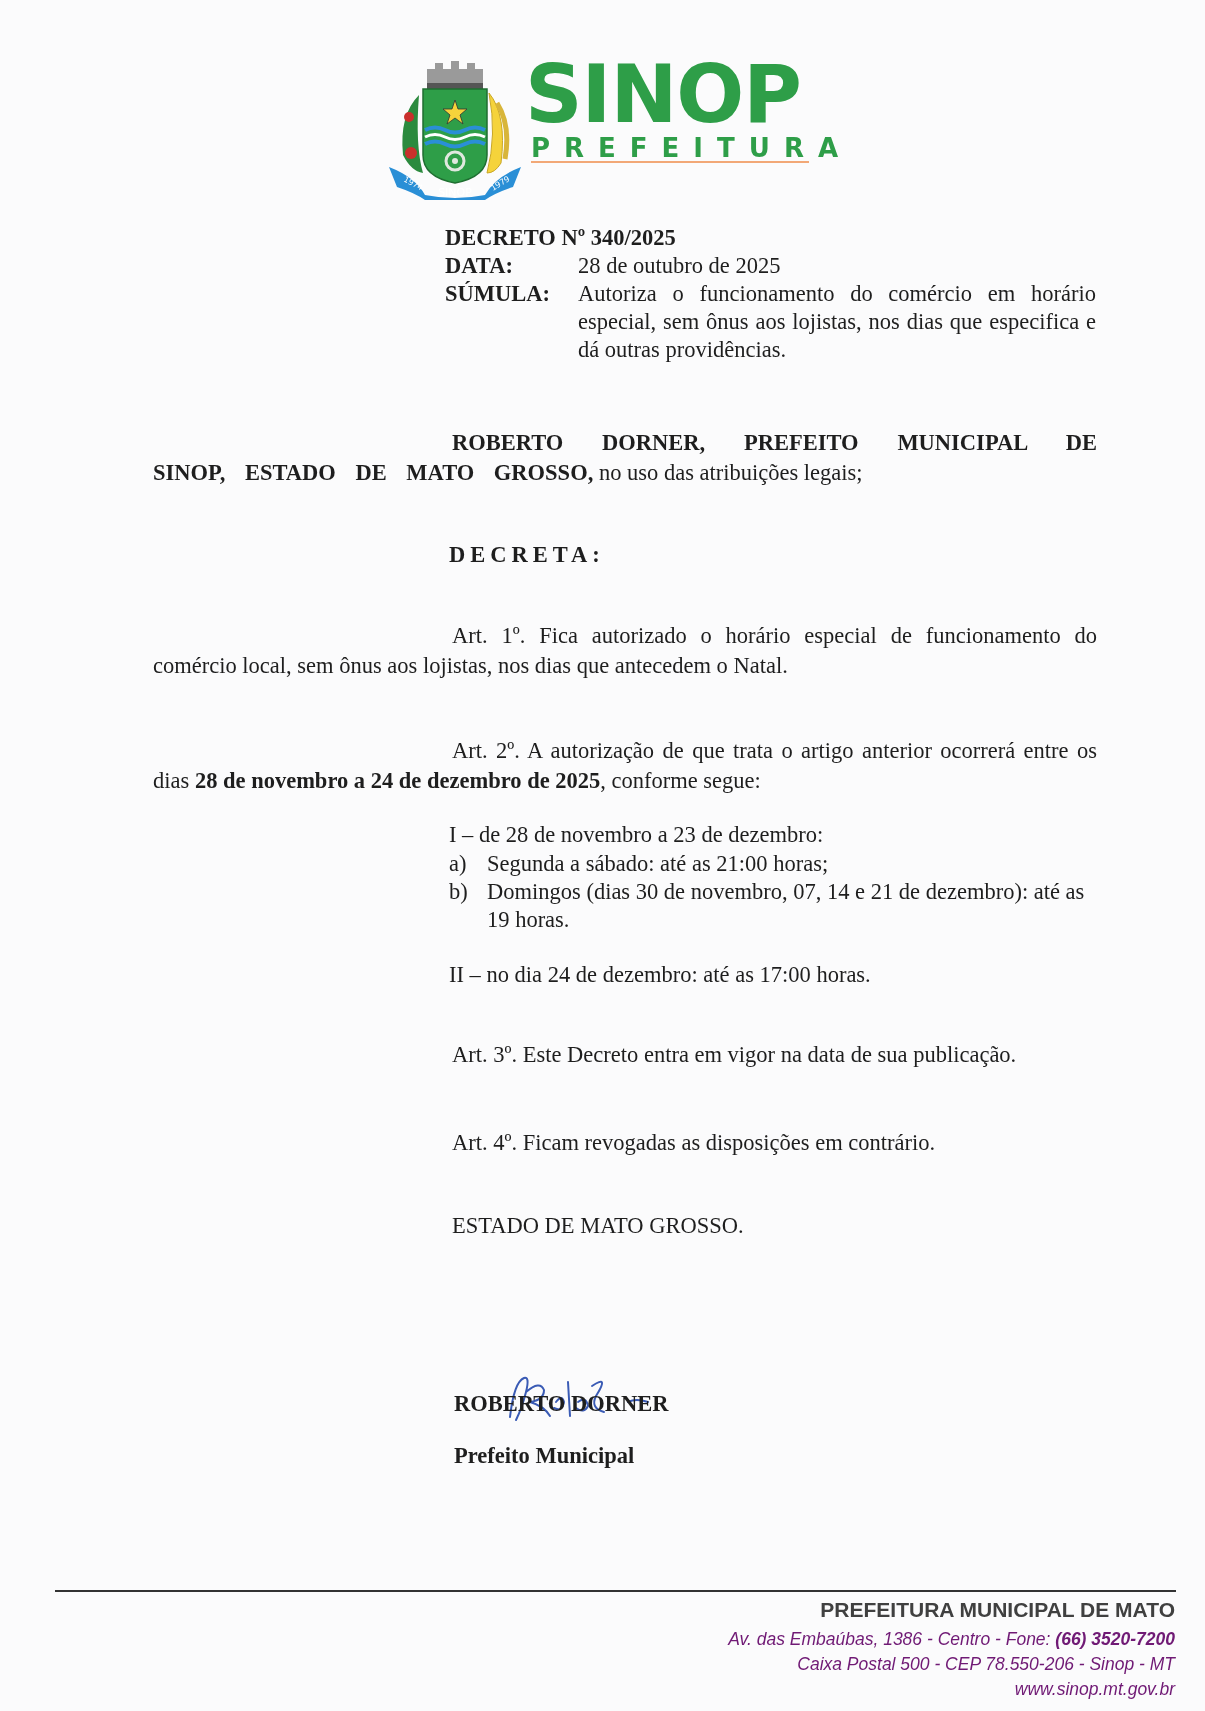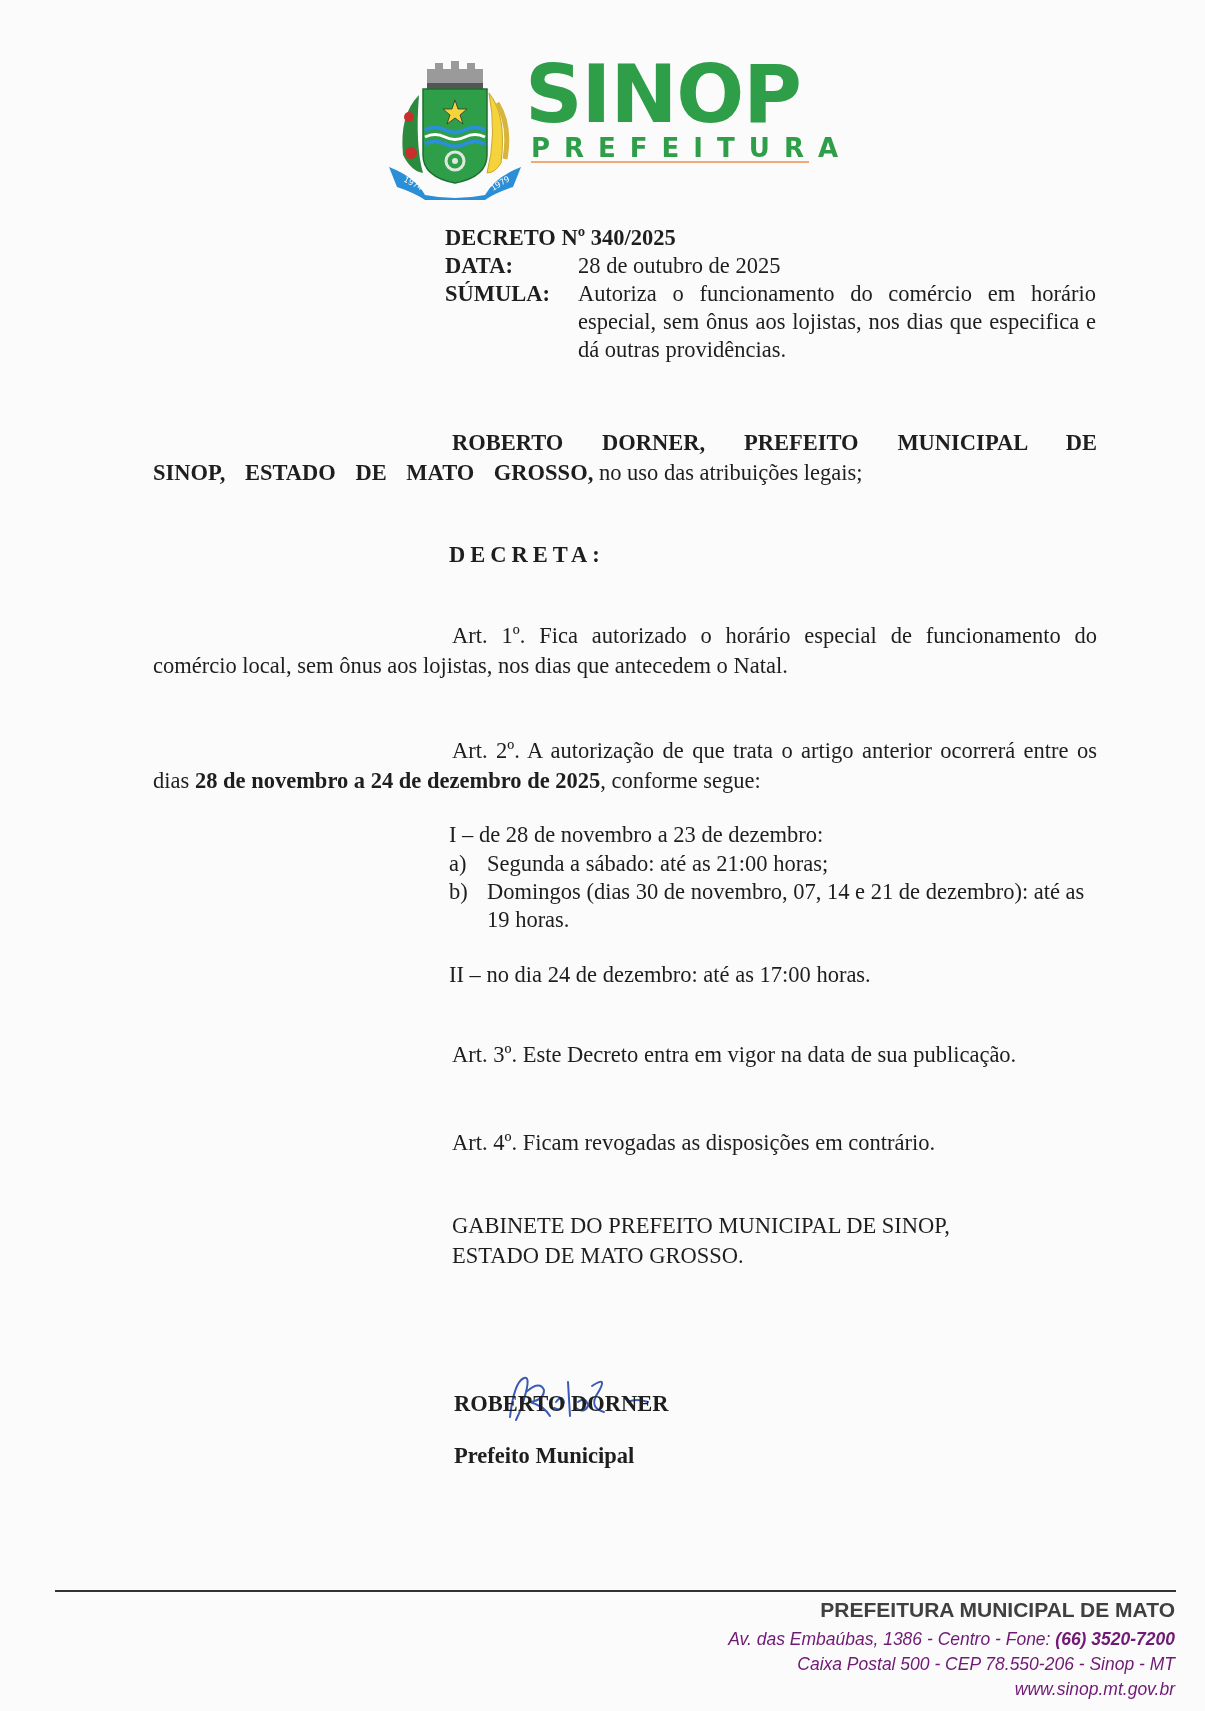--- a/index.html
+++ b/index.html
@@ -131,21 +131,20 @@
     <span class="mk">b)</span>
     <span style="width:600px;">Domingos (dias 30 de novembro, 07, 14 e 21 de dezembro): até as 19 horas.</span>
   </div>
   <div style="margin-top:26px;">II – no dia 24 de dezembro: até as 17:00 horas.</div>
 </div>
 
 <div class="abs body-text closing" style="top:1040px;">Art. 3º. Este Decreto entra em vigor na data de sua publicação.</div>
 <div class="abs body-text closing" style="top:1128px;">Art. 4º. Ficam revogadas as disposições em contrário.</div>
 
 <div class="abs body-text closing" style="top:1211px; line-height:30px;">
-  <div>GABINETE DO PREFEITO MUNICIPAL DE SINOP,</div>
   <div>ESTADO DE MATO GROSSO.</div>
 </div>
 
 <svg class="abs signature" viewBox="0 0 170 55">
   <path d="M10 45 Q14 10 24 6 Q30 4 26 20 Q22 36 16 48 M26 20 Q40 8 44 18 Q44 28 30 30 Q44 34 50 44 M56 30 Q62 22 64 30 Q62 40 54 36 M68 10 L70 44 M78 30 Q86 24 88 34 Q84 42 76 36 M92 14 Q110 2 96 24 Q90 36 104 40 M128 30 Q136 26 148 30" stroke="#3a5bb5" stroke-width="2" fill="none" stroke-linecap="round"></path>
 </svg>
 <div class="abs sign-name">ROBERTO DORNER</div>
 <div class="abs sign-role">Prefeito Municipal</div>
 
 <div class="abs footer-rule"></div>

